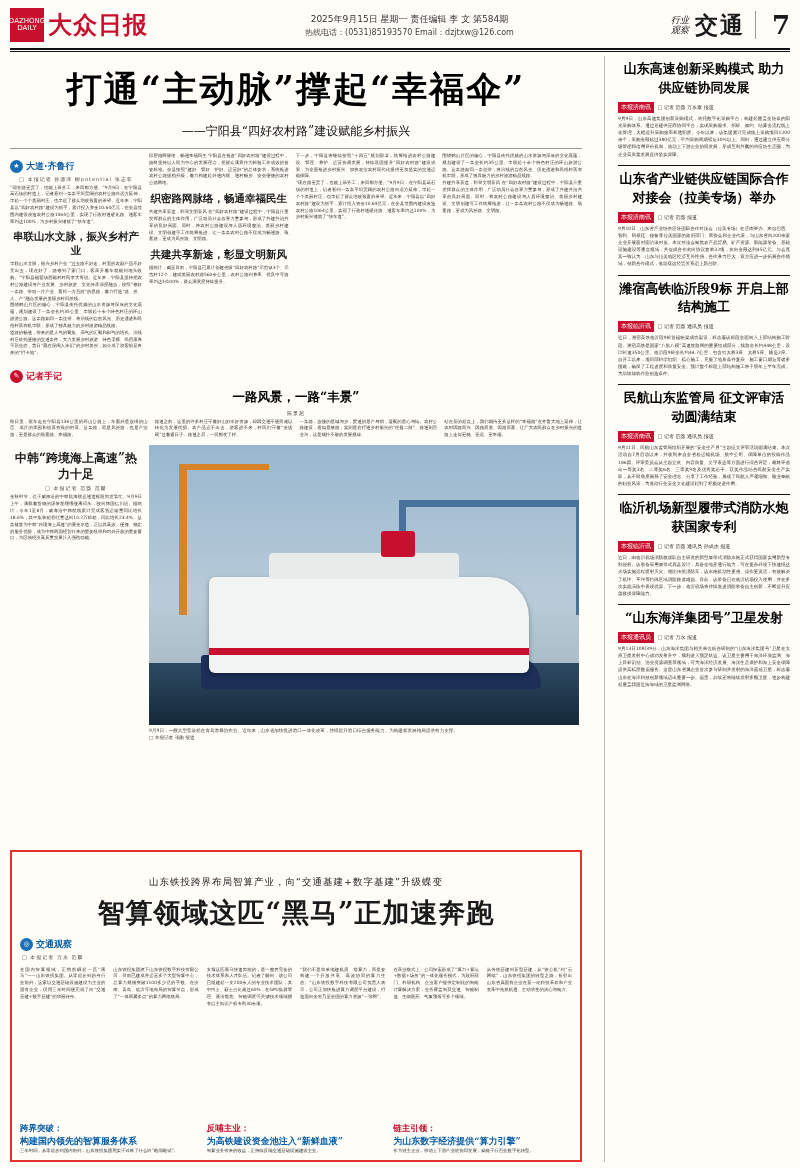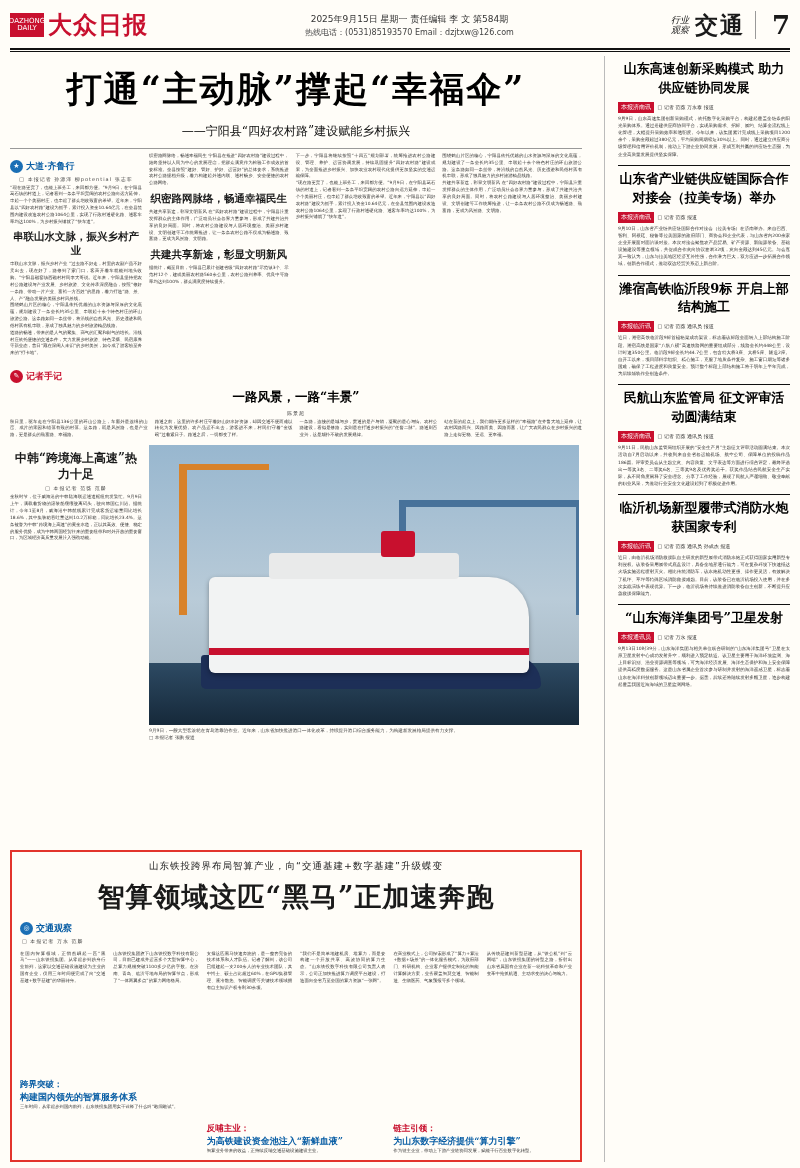--- a/index.html
+++ b/index.html
@@ -6,21 +6,21 @@
   body{
     width:800px;height:1168px;background:#fffdf8;
     font-family:"DejaVu Sans","Liberation Sans",sans-serif;
     color:#1a1a1a;position:relative;overflow:hidden;
   }
   .page{width:800px;height:1168px;position:relative;}
 
   
   .masthead{height:42px;display:flex;align-items:center;padding:4px 10px 0 10px;position:relative;}
   .logo-box{display:flex;align-items:center;}
-  .logo-sq{width:34px;height:24px;background:#c8102e;color:#fff;font-size:7px;line-height:1.05;
+  .logo-sq{width:34px;height:34px;background:#c8102e;color:#fff;font-size:7px;line-height:1.05;
     display:flex;align-items:center;justify-content:center;text-align:center;letter-spacing:0;}
   .logo-txt{font-family:"DejaVu Serif","Liberation Serif",serif;font-weight:bold;font-size:24px;
     color:#c8102e;margin-left:4px;letter-spacing:1px;}
   .mast-center{flex:1;text-align:center;font-size:9px;color:#333;line-height:1.6;padding-top:2px;}
   .mast-center .l2{color:#444;font-size:8px;}
   .mast-right{display:flex;align-items:center;gap:6px;}
   .mast-sec{font-size:9px;line-height:1.15;text-align:center;color:#111;font-style:italic;}
   .mast-big{font-family:"DejaVu Serif","Liberation Serif",serif;font-size:23px;font-weight:bold;letter-spacing:2px;}
   .mast-num{font-family:"DejaVu Serif","Liberation Serif",serif;font-size:26px;font-weight:bold;margin-left:6px;}
   .mast-bar{border-left:1px solid #999;height:28px;margin:0 4px;}
@@ -72,31 +72,31 @@
     border-radius:4px 34px 6px 6px;}
   .ship-stripe{position:absolute;left:60px;bottom:70px;width:320px;height:7px;background:#c8102e;}
   .ship-top{position:absolute;left:120px;bottom:146px;width:190px;height:26px;background:#e9eaea;border-radius:4px;}
   .funnel{position:absolute;left:232px;bottom:168px;width:34px;height:26px;background:#c8102e;border-radius:3px;}
   .crane{position:absolute;bottom:110px;width:8px;background:#d8822a;}
   .crane-arm{position:absolute;height:6px;background:#d8822a;}
   .gantry{position:absolute;left:250px;bottom:110px;width:170px;height:108px;border:7px solid #3e6a94;border-bottom:0;opacity:.9;}
   .photo-cap{font-size:4.6px;color:#444;line-height:1.5;}
 
   
-  .feature{position:absolute;left:0;right:0;bottom:0;border:2.5px solid #e2342c;padding:6px 8px;box-sizing:border-box;
+  .feature{position:absolute;left:0;right:0;bottom:0;border:2.5px solid #e2342c;padding:22px 8px;box-sizing:border-box;
     height:312px;background:#fffdf8;}
   .feat-kicker{text-align:center;font-size:9.5px;color:#222;letter-spacing:1px;margin-top:2px;}
   .feat-title{font-family:"DejaVu Serif","Liberation Serif",serif;font-weight:bold;font-size:27px;
     text-align:center;letter-spacing:1px;margin-top:6px;}
   .feat-cols{display:flex;gap:8px;margin-top:7px;}
   .feat-cols>div{flex:1;}
   .feat-foot{display:flex;gap:8px;position:absolute;left:8px;right:8px;bottom:5px;}
   .foot-box{flex:1;}
   .foot-h{font-family:"DejaVu Serif","Liberation Serif",serif;font-weight:bold;font-size:8.5px;color:#0b5fa5;}
-  .foot-h.red{color:#c8102e;margin-top:44px;}
+  .foot-h.red{color:#c8102e;}
   .foot-sub{font-family:"DejaVu Serif","Liberation Serif",serif;font-weight:bold;font-size:9px;color:#0b5fa5;}
 
   
   .r-title{font-family:"DejaVu Serif","Liberation Serif",serif;font-weight:bold;font-size:13px;
     text-align:center;line-height:1.45;margin:4px 0 4px;color:#000;}
   .r-rule{border-top:1px solid #111;margin:7px 0 4px;}
   .r-meta{font-size:5px;color:#333;margin-bottom:2px;}
   .r-body{font-size:4.5px;line-height:1.6;text-align:justify;color:#333;}
 
   .redtag{display:inline-block;background:#c8102e;color:#fff;font-size:6px;padding:1px 3px;margin-right:2px;}

